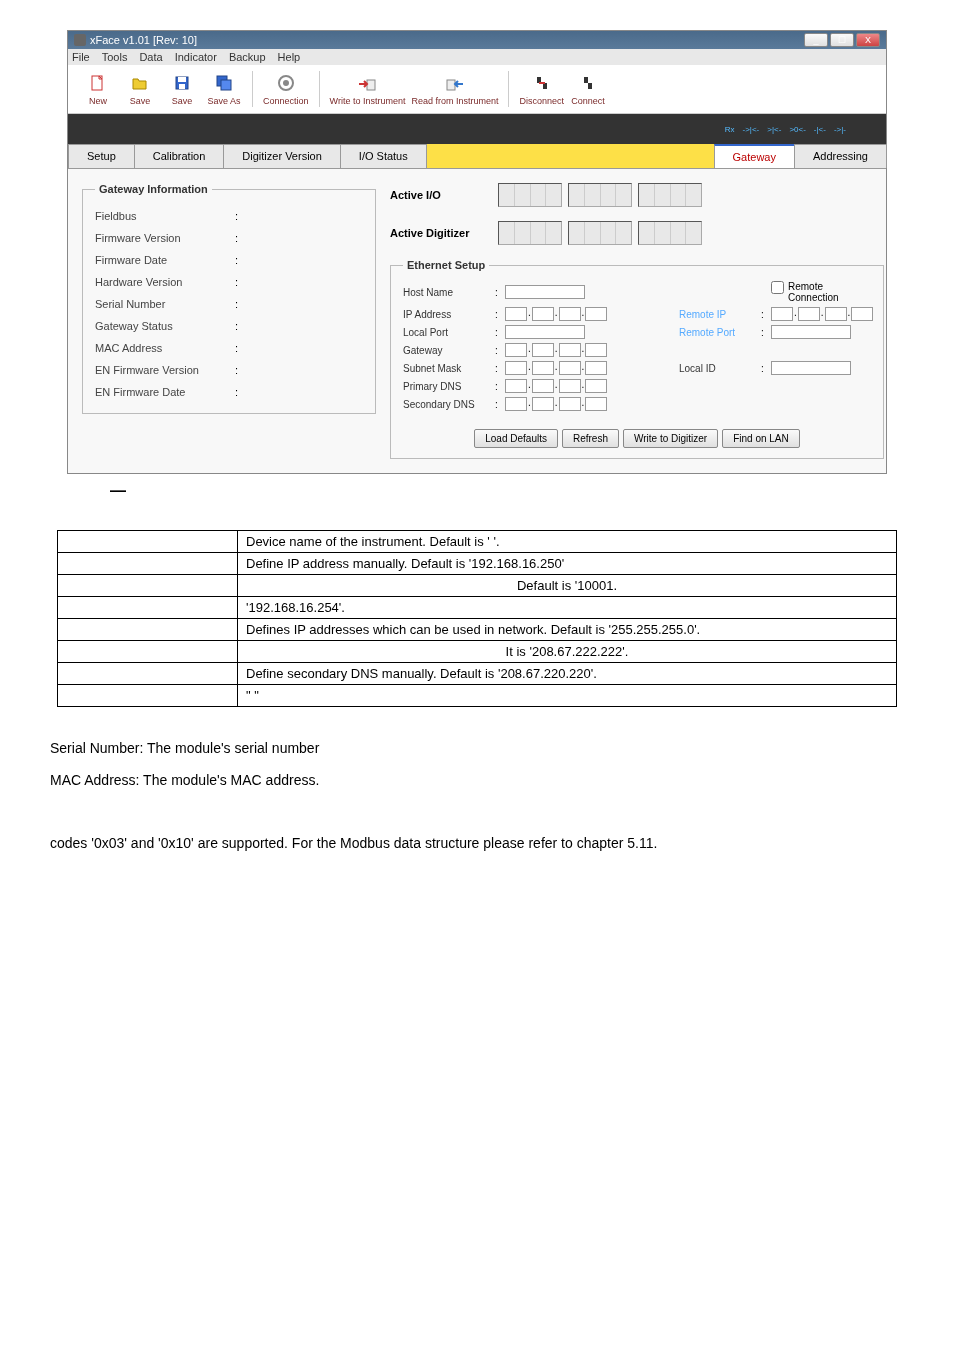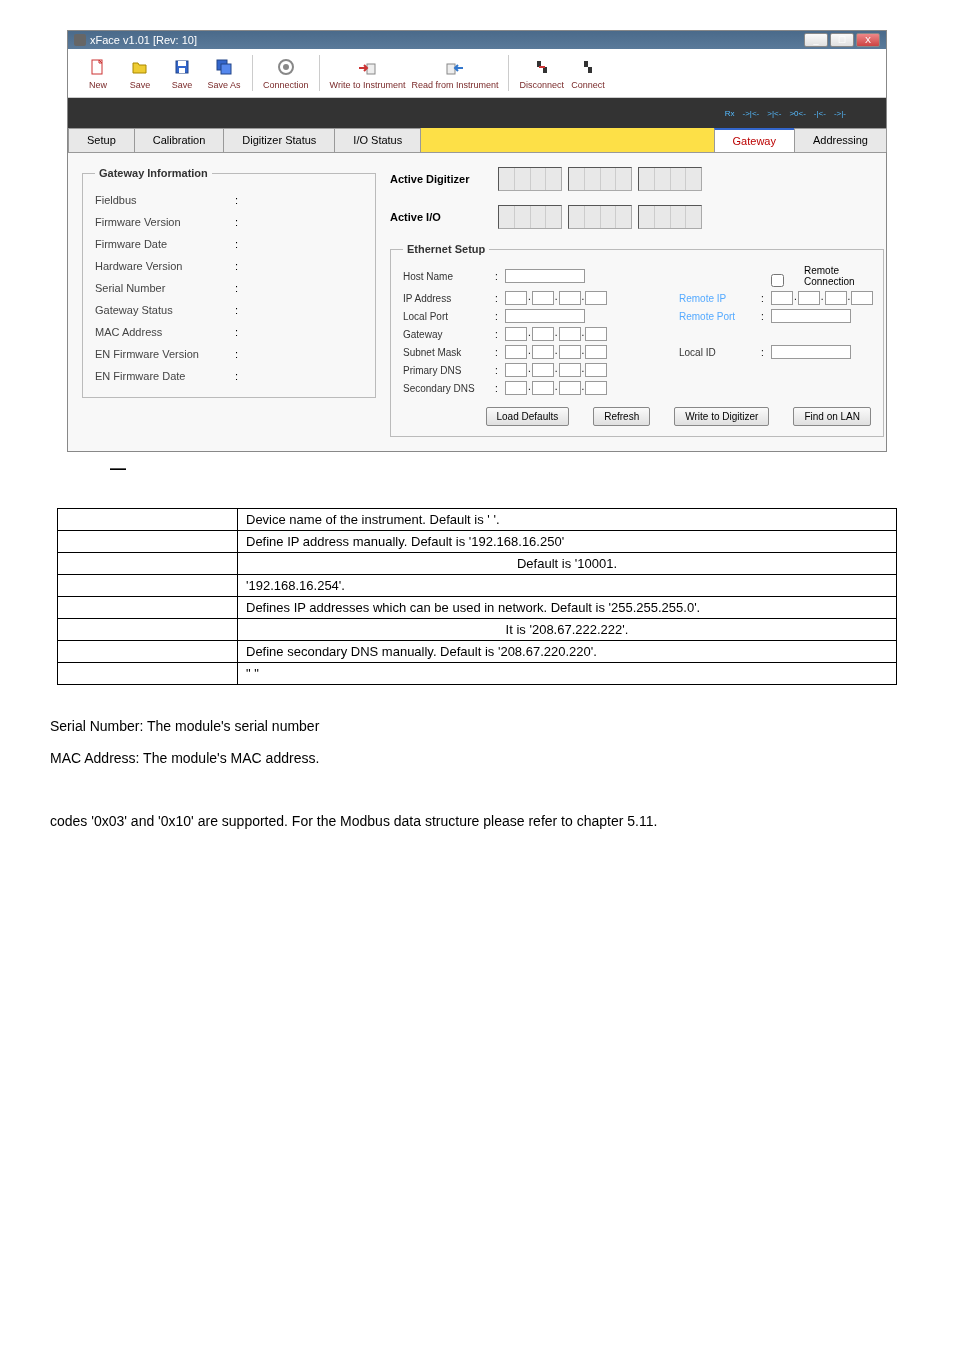--- a/index.html
+++ b/index.html
@@ -51,23 +51,23 @@
     .digit-seg { width: 64px; height: 24px; background: #e8e8e8; border: 1px inset #aaa; display: flex; }
     .digit-cell { flex:1; border-right: 1px solid #ccc; }
     .digit-cell:last-child { border-right: none; }
     
     .eth-grid { display: grid; grid-template-columns: 90px 8px 140px 30px 80px 8px 100px; gap: 4px 2px; align-items: center; font-size: 10px; }
     .eth-label { color: #333; }
     .ip-box { display:flex; gap:1px; }
     .ip-oct { width: 22px; height: 14px; border: 1px solid #999; background: #fff; font-size: 9px; text-align:center;}
     .small-input { width: 80px; height: 14px; border: 1px solid #999; background: #fff; }
     .remote-label { color: #5af; font-size: 10px; }
-    .checkbox-row { display: flex; align-items: flex-end; gap: 20px; font-size: 10px; }
-    
-    .btn-row { display: flex; gap: 24px; justify-content: flex-end; margin-top: 12px; }
+    .checkbox-row { display: flex; align-items: flex-start; gap: 4px; font-size: 10px; }
+    
+    .btn-row { display: flex; gap: 4px; justify-content: center; margin-top: 18px; }
     .btn { padding: 3px 10px; border: 1px solid #888; background: linear-gradient(#fafafa,#e0e0e0); cursor: pointer; font-size: 10px; border-radius: 2px; }
     
     .dash { font-weight: bold; font-size: 16px; margin: 8px 60px; }
     
     .doc-table { width: 840px; margin: 30px auto; border-collapse: collapse; font-size: 13px; }
     .doc-table td { border: 1px solid #000; padding: 3px 8px; }
     .doc-table td:first-child { width: 180px; }
     
     .body-text { font-size: 14px; margin: 10px 50px; line-height: 1.6; }
   </style>
@@ -81,20 +81,28 @@
         <span class="title-bar-icon"></span>
         <span>xFace  v1.01        [Rev: 10]</span>
       </div>
       <div class="win-controls">
         <div class="win-btn">_</div>
         <div class="win-btn">☐</div>
         <div class="win-btn win-close">X</div>
       </div>
     </div>
 
+    <div class="menubar">
+      <span>File</span>
+      <span>Tools</span>
+      <span>Data</span>
+      <span>Indicator</span>
+      <span>Backup</span>
+      <span>Help</span>
+    </div>
 
     <div class="toolbar">
       <div class="tb-group">
         <div class="tb-item">
           <div class="tb-icon">
             <svg width="18" height="18" viewBox="0 0 18 18">
                 <rect x="3" y="2" width="10" height="14" fill="#fff" stroke="#c33"></rect>
                 <path d="M10 2 L13 5 L10 5 Z" fill="#eee" stroke="#c33"></path>
               </svg>
           </div>
@@ -195,21 +203,21 @@
         <span class="led-label">&gt;|&lt;-</span>
         <span class="led-label">&gt;0&lt;-</span>
         <span class="led-label">-|&lt;-</span>
         <span class="led-label">-&gt;|-</span>
       </div>
     </div>
 
     <div class="tabbar">
       <div class="tab">Setup</div>
       <div class="tab">Calibration</div>
-      <div class="tab">Digitizer Status</div>
+      <div class="tab">Digitizer Version</div>
       <div class="tab">I/O Status</div>
       <div class="tab active right-align">Gateway</div>
       <div class="tab">Addressing</div>
     </div>
 
     <div class="content">
       <div class="left-panel">
         <fieldset>
           <legend>Gateway Information</legend>
           <div class="info-row">
@@ -246,44 +254,44 @@
             </div>
           <div class="info-row">
               <span class="info-label">EN Firmware Date</span>
               <span class="info-colon">:</span>
             </div>
         </fieldset>
       </div>
 
       <div class="right-panel">
         <div class="display-row">
+          <span class="display-label">Active I/O</span>
+          <div class="digit-display">
+            <div class="digit-seg">
+                <div class="digit-cell"></div>
+                <div class="digit-cell"></div>
+                <div class="digit-cell"></div>
+                <div class="digit-cell"></div>
+              </div>
+            <div class="digit-seg">
+                <div class="digit-cell"></div>
+                <div class="digit-cell"></div>
+                <div class="digit-cell"></div>
+                <div class="digit-cell"></div>
+              </div>
+            <div class="digit-seg">
+                <div class="digit-cell"></div>
+                <div class="digit-cell"></div>
+                <div class="digit-cell"></div>
+                <div class="digit-cell"></div>
+              </div>
+          </div>
+        </div>
+        <div class="display-row">
           <span class="display-label">Active Digitizer</span>
-          <div class="digit-display">
-            <div class="digit-seg">
-                <div class="digit-cell"></div>
-                <div class="digit-cell"></div>
-                <div class="digit-cell"></div>
-                <div class="digit-cell"></div>
-              </div>
-            <div class="digit-seg">
-                <div class="digit-cell"></div>
-                <div class="digit-cell"></div>
-                <div class="digit-cell"></div>
-                <div class="digit-cell"></div>
-              </div>
-            <div class="digit-seg">
-                <div class="digit-cell"></div>
-                <div class="digit-cell"></div>
-                <div class="digit-cell"></div>
-                <div class="digit-cell"></div>
-              </div>
-          </div>
-        </div>
-        <div class="display-row">
-          <span class="display-label">Active I/O</span>
           <div class="digit-display">
             <div class="digit-seg">
                 <div class="digit-cell"></div>
                 <div class="digit-cell"></div>
                 <div class="digit-cell"></div>
                 <div class="digit-cell"></div>
               </div>
             <div class="digit-seg">
                 <div class="digit-cell"></div>
                 <div class="digit-cell"></div>

